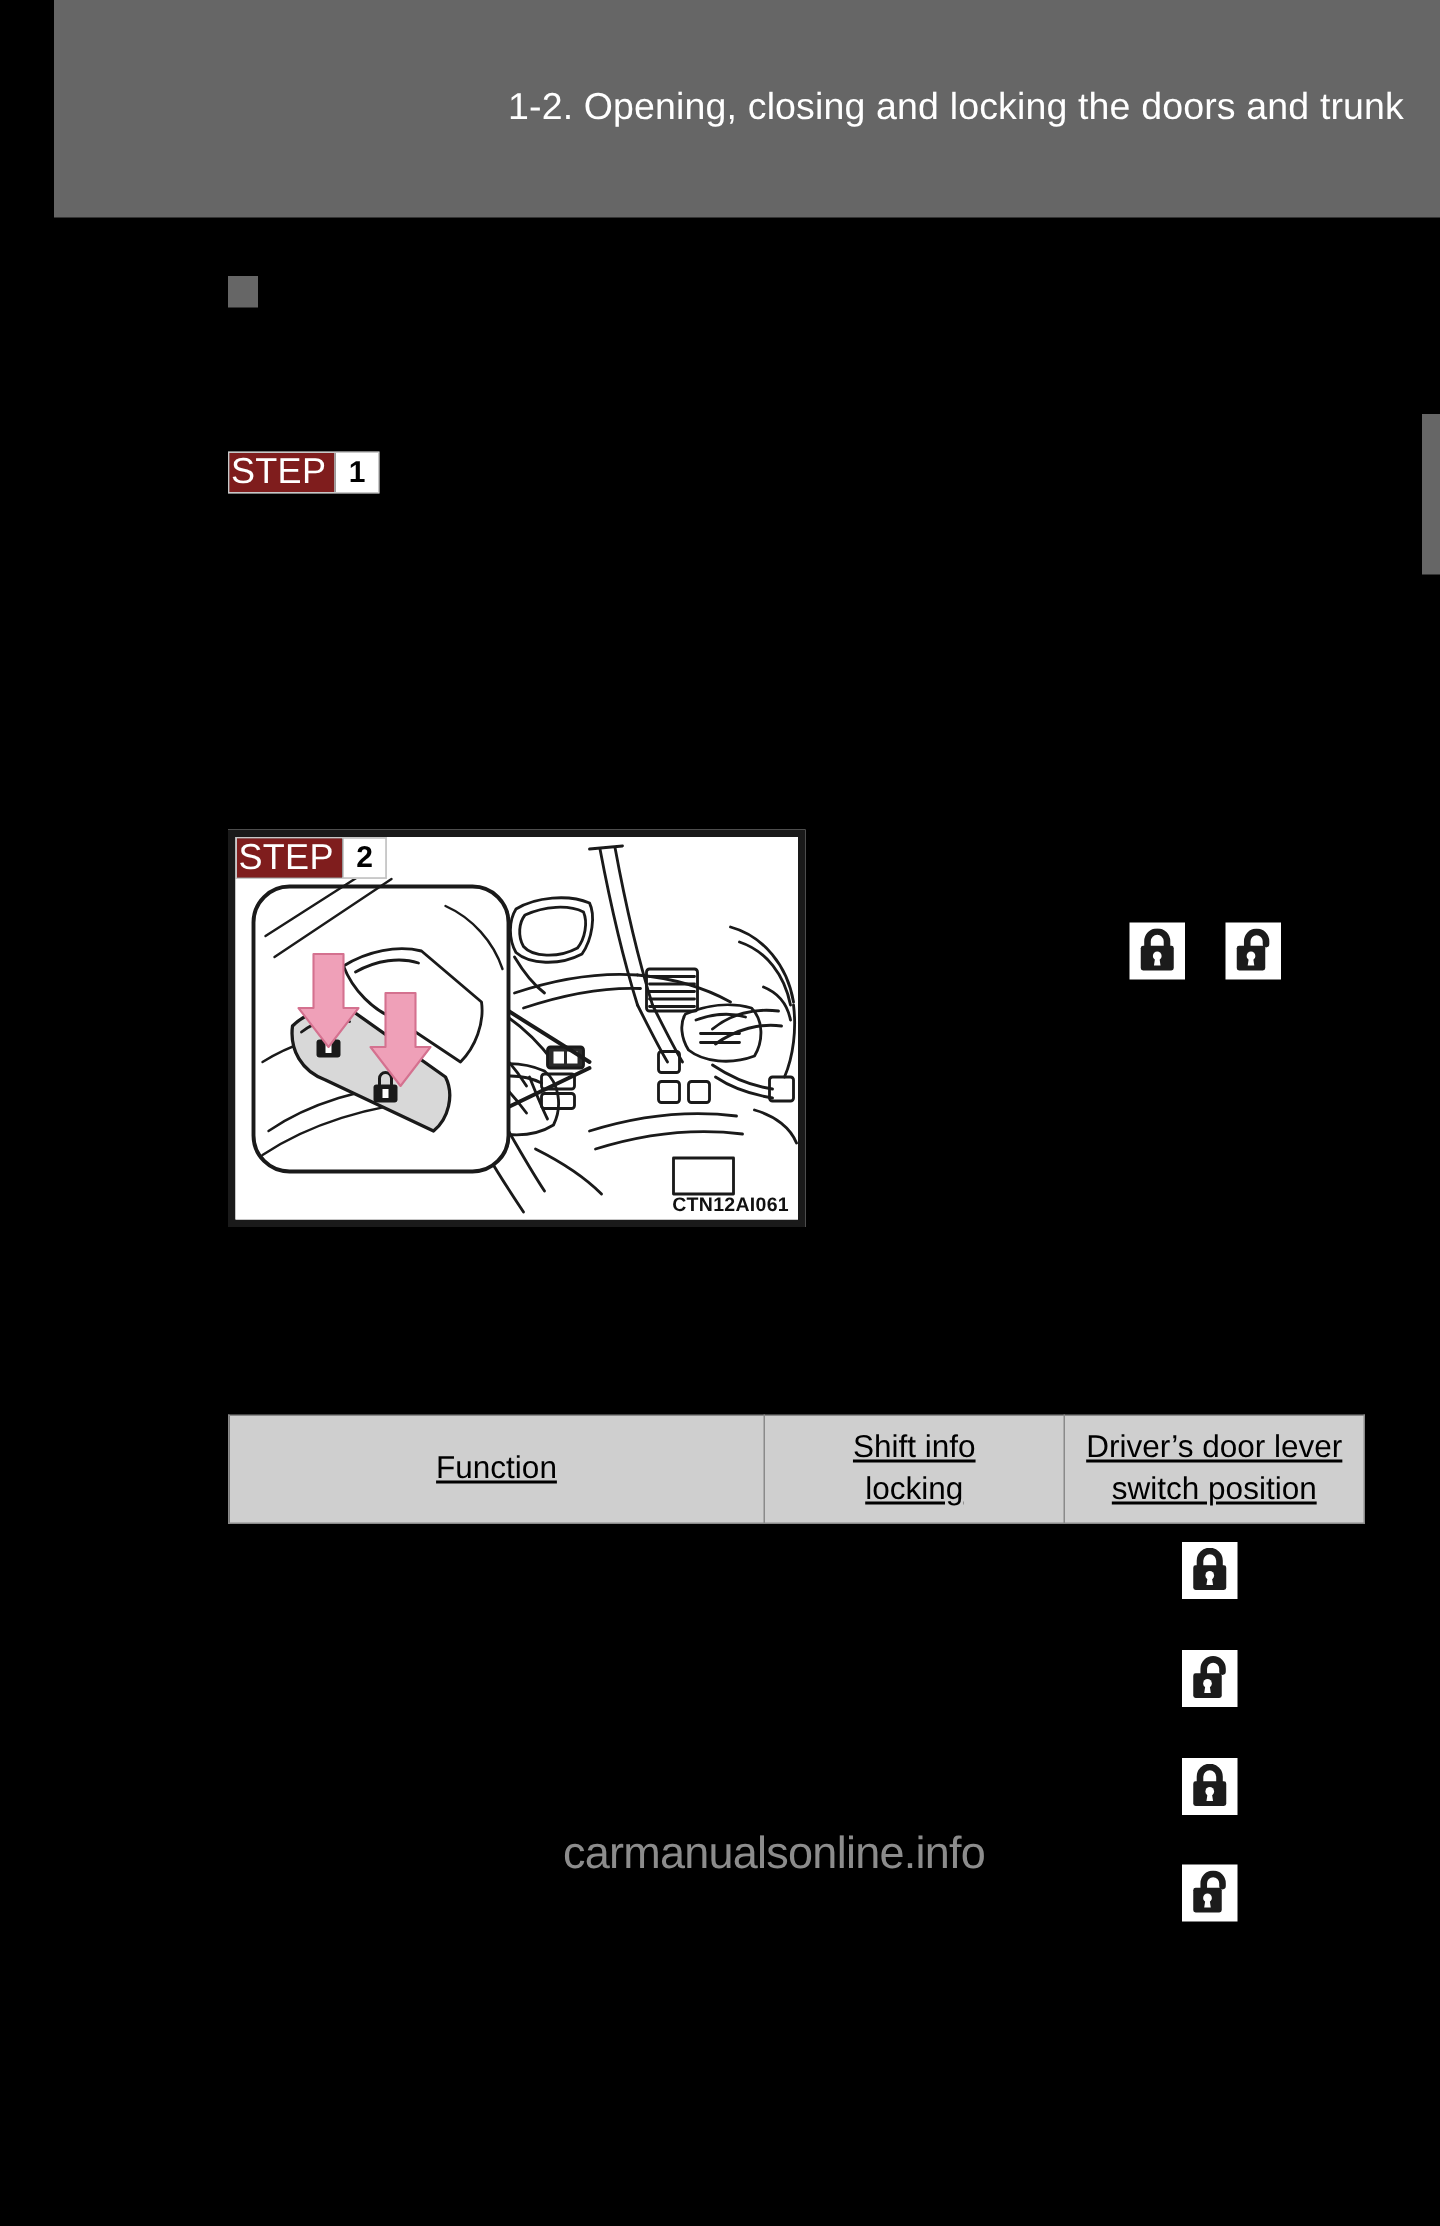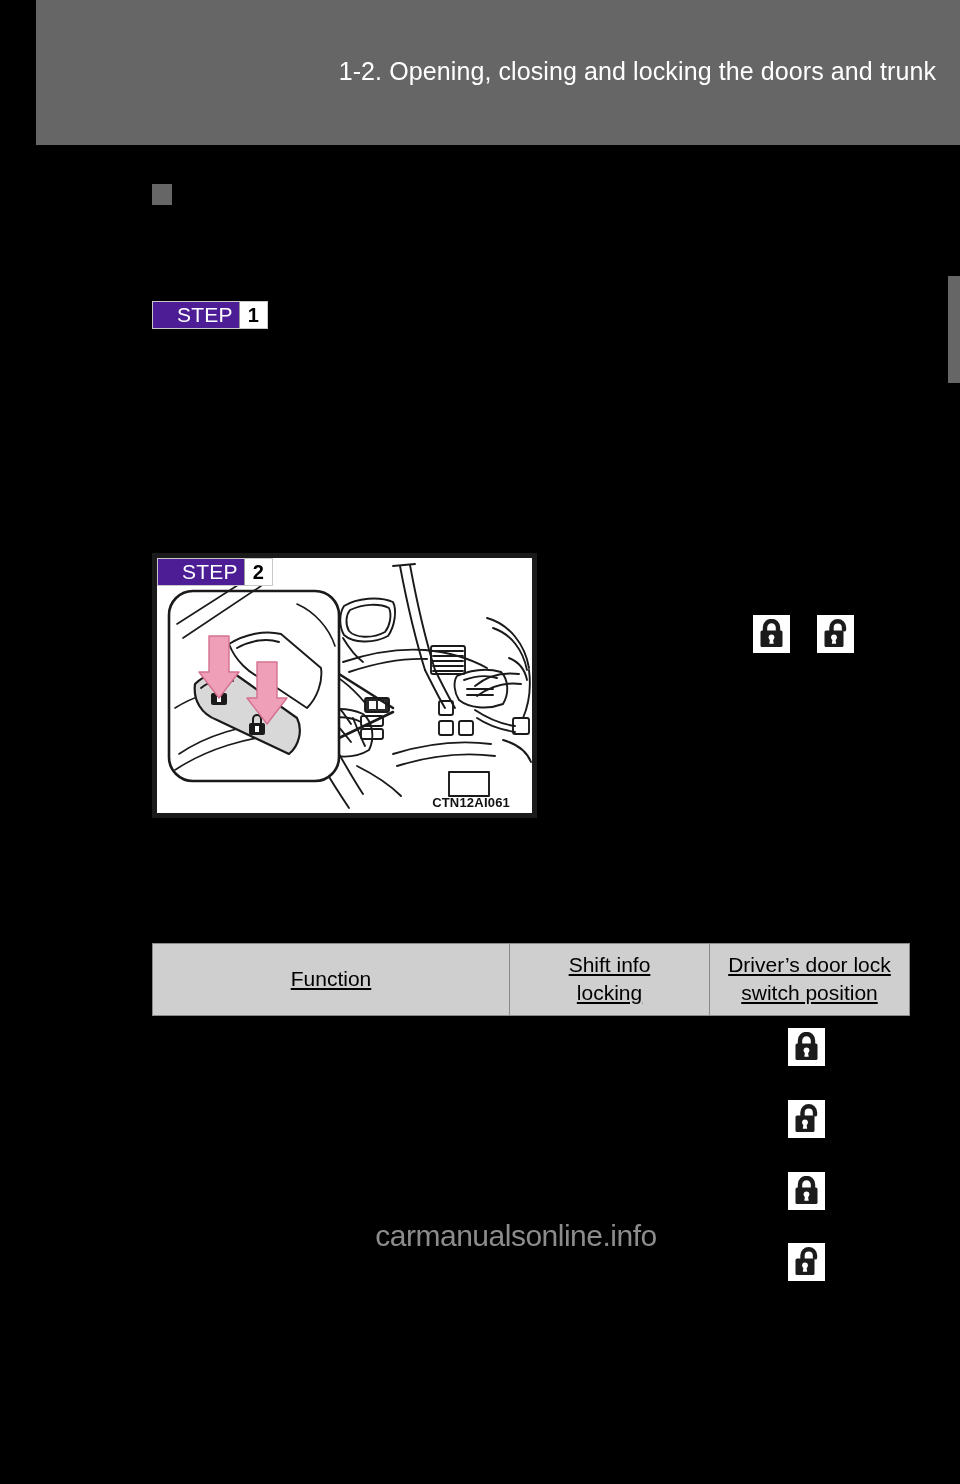--- a/index.html
+++ b/index.html
@@ -72,25 +72,25 @@
 
   
   .step-badge {
     display: inline-flex;
     align-items: stretch;
     border: 1px solid #c8c8c8;
     height: 28px;
     background: #6e6e6e;
   }
   .step-badge .step-word {
-    background: #4c1d95;
+    background: #7f1d1d;
     color: #ffffff;
-    font-size: 21px;
+    font-size: 24px;
     line-height: 26px;
-    padding: 0 6px 0 24px;
+    padding: 0 6px 0 1px;
     font-family: "Liberation Sans", sans-serif;
     letter-spacing: 0.2px;
   }
   .step-badge .step-num {
     background: #ffffff;
     color: #000000;
     font-size: 20px;
     line-height: 26px;
     font-weight: bold;
     padding: 0 8px;
@@ -124,21 +124,21 @@
     background: #ffffff;
   }
   #step2-badge {
     position: absolute;
     left: 0px;
     top: 0px;
     z-index: 5;
   }
   .figure-caption {
     position: absolute;
-    right: 22px;
+    right: 6px;
     bottom: 3px;
     font-size: 13px;
     font-weight: bold;
     color: #111111;
     font-family: "Liberation Sans", sans-serif;
     letter-spacing: 0.2px;
     z-index: 4;
   }
   .figure-svg {
     position: absolute;
@@ -380,21 +380,21 @@
 
   <table class="spec-table">
     <thead>
       <tr>
         <th class="col-function">Function</th>
         <th class="col-shift">
           <span>Shift info</span><br>
           <span>locking</span>
         </th>
         <th class="col-switch">
-          <span>Driver’s door lock</span><br>
+          <span>Driver’s door lever</span><br>
           <span>switch position</span>
         </th>
       </tr>
     </thead>
   </table>
 
   <div id="row-lock-1" class="lock-chip">
     <svg width="27" height="30" viewBox="0 0 27 30">
       <path d="M7 12 V8.5 A6.5 6.5 0 0 1 20 8.5 V12" fill="none" stroke="#1b1b1b" stroke-width="4.4"></path>
       <rect x="2.5" y="11.5" width="22" height="16.5" rx="1.6" fill="#1b1b1b"></rect>

